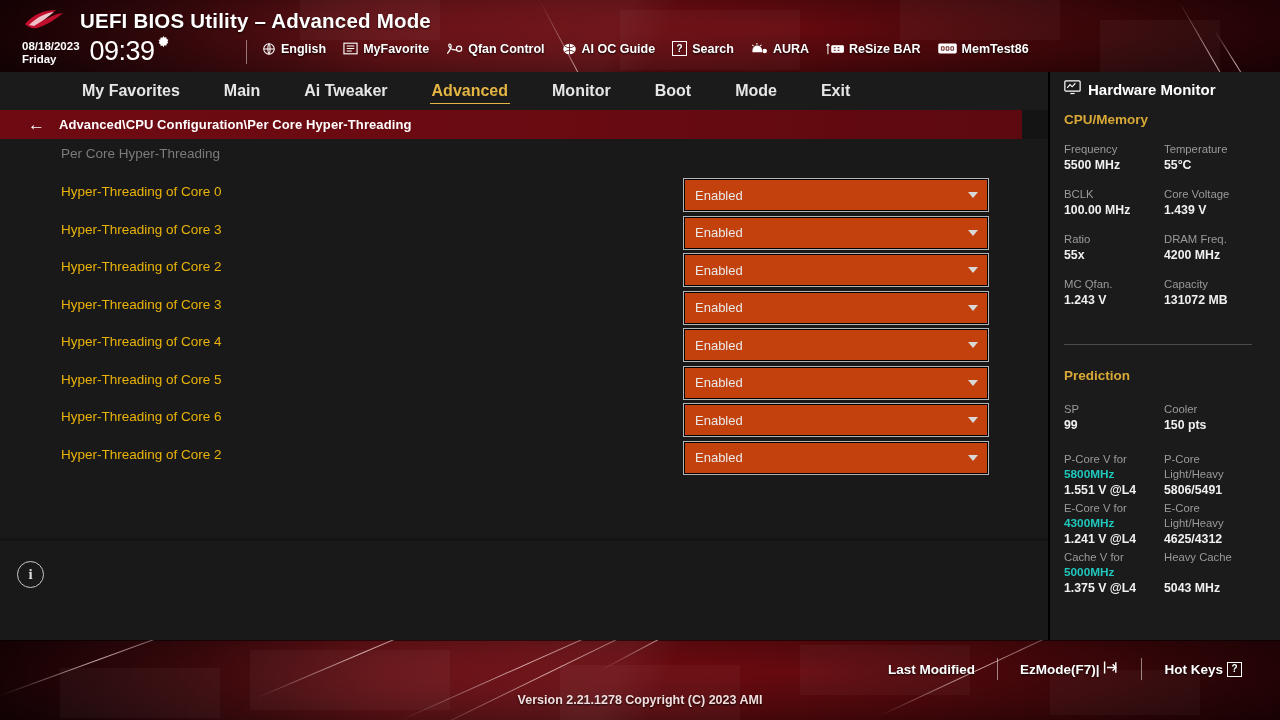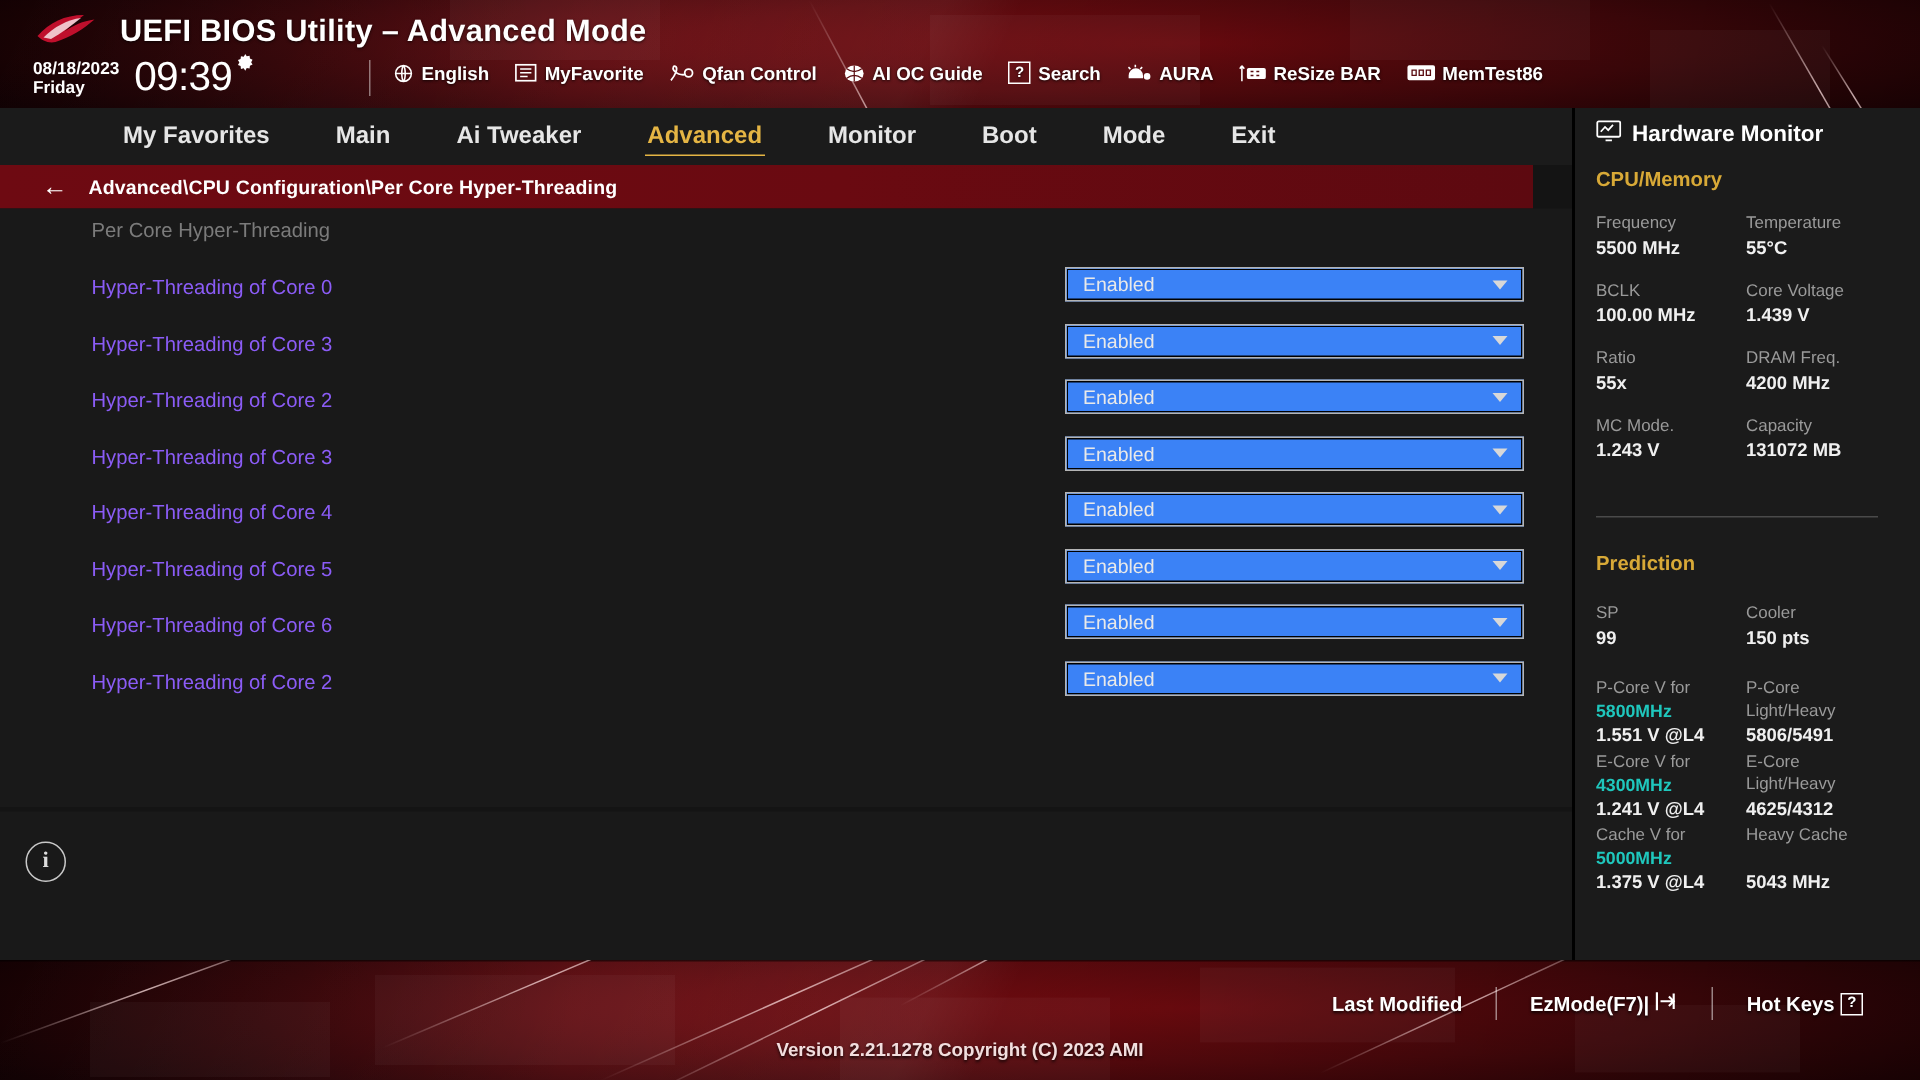--- a/index.html
+++ b/index.html
@@ -77,25 +77,25 @@
   .back-arrow { color:#fff; font-size:17px; line-height:1; cursor:pointer; }
   .crumb-text { font-size:13px; font-weight:bold; color:#fff; letter-spacing:.1px; }
 
   
   #main { position:absolute; top:139px; left:0; width:1048px; height:399px; background:#191919; overflow:hidden; }
   .section-head { position:absolute; left:61px; top:7px; font-size:13.5px; color:#7b7b7b; font-weight:normal; }
 
   .rows { position:absolute; left:0; top:36px; right:0; }
   .row { position:relative; height:37.5px; }
   .row-label {
-    position:absolute; left:61px; top:9px; font-size:13.5px; color:#8b5cf6; white-space:nowrap;
+    position:absolute; left:61px; top:9px; font-size:13.5px; color:#eab308; white-space:nowrap;
   }
   .select {
-    position:absolute; left:710px; top:3px; width:306px; height:23px;
-    background:#3b82f6; border:1.3px solid #b4b4b4;
+    position:absolute; left:683px; top:3px; width:306px; height:34px;
+    background:#c2410c; border:1.3px solid #b4b4b4;
     display:flex; align-items:center; cursor:pointer;
     box-shadow:inset 0 0 0 1px #000;
   }
   .select .val { font-size:13px; color:#e9e9e9; padding-left:11px; }
   .caret {
     position:absolute; right:10px; top:50%; transform:translateY(-50%);
     width:0; height:0; border-left:5px solid transparent; border-right:5px solid transparent;
     border-top:6px solid #d8d8d8;
   }
 
@@ -379,21 +379,21 @@
             <div class="g-lbl">Ratio</div>
             <div class="g-val">55x</div>
           </div>
           <div class="g-col">
             <div class="g-lbl">DRAM Freq.</div>
             <div class="g-val">4200 MHz</div>
           </div>
         </div>
         <div class="g-pair" style="margin-bottom: 14px;">
           <div class="g-col">
-            <div class="g-lbl">MC Mode.</div>
+            <div class="g-lbl">MC Qfan.</div>
             <div class="g-val">1.243 V</div>
           </div>
           <div class="g-col">
             <div class="g-lbl">Capacity</div>
             <div class="g-val">131072 MB</div>
           </div>
         </div>
       </div>
 
     <div class="side-hr" style="top:272px;"></div>

